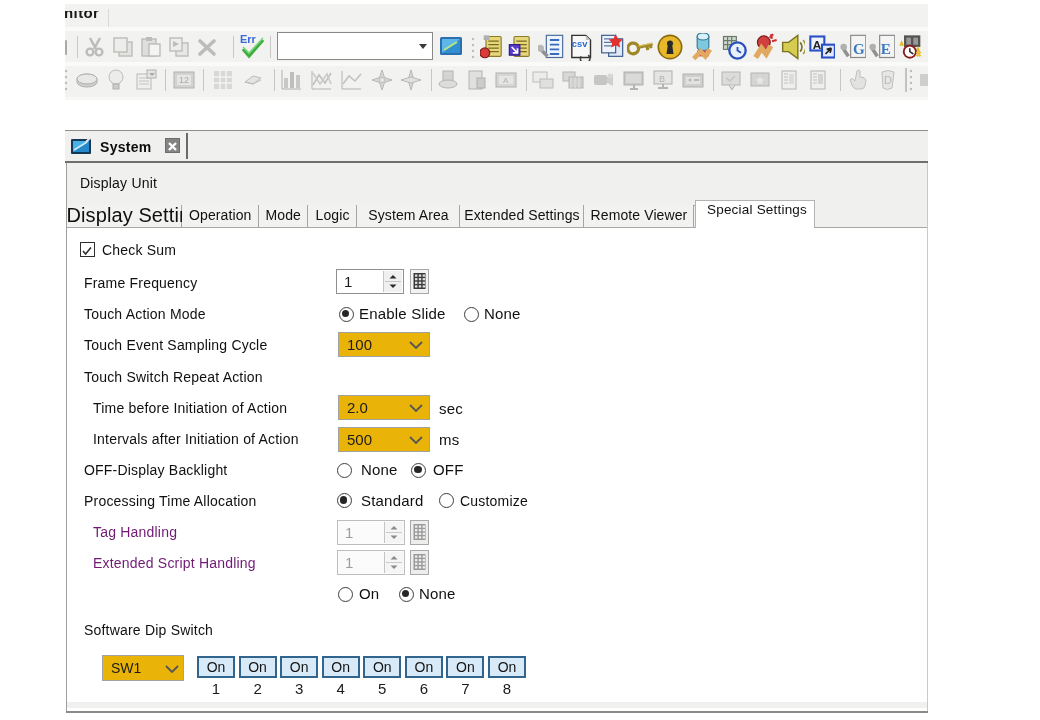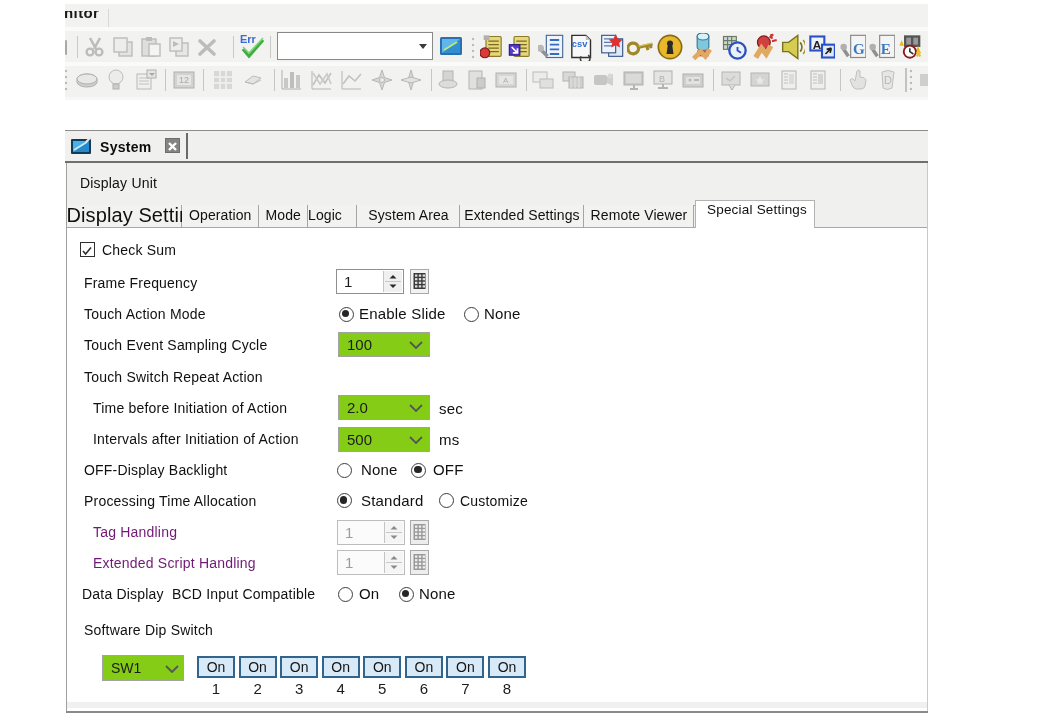--- a/index.html
+++ b/index.html
@@ -1,21 +1,21 @@
 <!DOCTYPE html>
 <html><head>
 <meta charset="utf-8">
 <style>
 html,body{margin:0;padding:0;background:#ffffff;}
 body{width:1040px;height:720px;position:relative;overflow:hidden;
      font-family:"Liberation Sans",sans-serif;color:#111;}
 .abs{position:absolute;}
 .lbl{position:absolute;font-size:14px;letter-spacing:.2px;line-height:20px;height:20px;white-space:nowrap;color:#101010;}
 .dis{color:#701a75;}
-.dd{position:absolute;background:#84cc16;border:1px solid #a2a2a0;box-sizing:border-box;}
+.dd{position:absolute;background:#eab308;border:1px solid #a2a2a0;box-sizing:border-box;}
 .dd .t{position:absolute;left:8px;top:3px;font-size:15px;color:#1c1c1c;}
 .chev{position:absolute;width:14px;height:8px;}
 .radio{position:absolute;width:15px;height:15px;border:1.6px solid #3d3d3d;border-radius:50%;background:#fff;box-sizing:border-box;}
 .radio.sel::after{content:"";position:absolute;left:2.1px;top:2.1px;width:7.5px;height:7.5px;border-radius:50%;background:#262626;}
 .vsep{position:absolute;width:1px;background:#c6c6c4;}
 </style>
 </head>
 <body>
 <div id="wrap" style="position:absolute;left:0;top:0;width:1040px;height:720px;opacity:0.999;">
 
@@ -372,21 +372,21 @@
 
 <div id="ptabs">
       <div class="abs" style="left:66.5px;top:205px;width:628px;height:1px;background:#aaaaa8;"></div>
       <div class="abs" style="left:66.5px;top:205px;width:115.5px;height:22px;background:#f2f2f0;border-right:1px solid #a5a5a3;box-sizing:border-box;"></div>
       <div class="abs lbl" style="left:66.5px;top:205px;width:125px;text-align:right;font-size:20px;letter-spacing:.1px;">Display Settings</div>
       <div class="abs" style="left:182px;top:205px;width:76.5px;height:22px;background:#f2f2f0;border-right:1px solid #a5a5a3;box-sizing:border-box;"></div>
       <div class="abs lbl" style="left:182px;top:205px;width:76.5px;text-align:center;font-size:14px;letter-spacing:.1px;">Operation</div>
       <div class="abs" style="left:258.5px;top:205px;width:49.5px;height:22px;background:#f2f2f0;border-right:1px solid #a5a5a3;box-sizing:border-box;"></div>
       <div class="abs lbl" style="left:258.5px;top:205px;width:49.5px;text-align:center;font-size:14px;letter-spacing:.1px;">Mode</div>
       <div class="abs" style="left:308px;top:205px;width:49px;height:22px;background:#f2f2f0;border-right:1px solid #a5a5a3;box-sizing:border-box;"></div>
-      <div class="abs lbl" style="left:308px;top:205px;width:49px;text-align:left;font-size:14px;letter-spacing:.1px;">Logic</div>
+      <div class="abs lbl" style="left:308px;top:205px;width:49px;text-align:center;font-size:14px;letter-spacing:.1px;">Logic</div>
       <div class="abs" style="left:357px;top:205px;width:103px;height:22px;background:#f2f2f0;border-right:1px solid #a5a5a3;box-sizing:border-box;"></div>
       <div class="abs lbl" style="left:357px;top:205px;width:103px;text-align:center;font-size:14px;letter-spacing:.1px;">System Area</div>
       <div class="abs" style="left:460px;top:205px;width:124px;height:22px;background:#f2f2f0;border-right:1px solid #a5a5a3;box-sizing:border-box;"></div>
       <div class="abs lbl" style="left:460px;top:205px;width:124px;text-align:center;font-size:14px;letter-spacing:.1px;">Extended Settings</div>
       <div class="abs" style="left:584px;top:205px;width:110px;height:22px;background:#f2f2f0;border-right:1px solid #a5a5a3;box-sizing:border-box;"></div>
       <div class="abs lbl" style="left:584px;top:205px;width:110px;text-align:center;font-size:14px;letter-spacing:.1px;">Remote Viewer</div>
     </div>
 <div class="abs" style="left:67px;top:227px;width:628px;height:1px;background:#a8a8a6;"></div>
 <div class="abs" style="left:815px;top:227px;width:112px;height:1px;background:#a8a8a6;"></div>
 
@@ -403,21 +403,20 @@
 <div class="lbl" style="left:84px;top:273px;">Frame Frequency</div>
 <div class="lbl" style="left:84px;top:304px;">Touch Action Mode</div>
 <div class="lbl" style="left:84px;top:367px;">Touch Switch Repeat Action</div>
 <div class="lbl" style="left:84px;top:335px;">Touch Event Sampling Cycle</div>
 <div class="lbl" style="left:93px;top:398px;">Time before Initiation of Action</div>
 <div class="lbl" style="left:93px;top:429px;">Intervals after Initiation of Action</div>
 <div class="lbl" style="left:84px;top:460px;">OFF-Display Backlight</div>
 <div class="lbl" style="left:84px;top:491px;">Processing Time Allocation</div>
 <div class="lbl dis" style="left:93px;top:522px;">Tag Handling</div>
 <div class="lbl dis" style="left:93px;top:553px;">Extended Script Handling</div>
-<div class="lbl" style="left:82px;top:584px;">Data Display&nbsp; BCD Input Compatible</div>
 <div class="lbl" style="left:84px;top:620px;">Software Dip Switch</div>
 
 <div id="spin1">
       <div class="abs" style="left:336px;top:269px;width:68px;height:25px;background:#ffffff;border:1px solid #8f8f8f;box-sizing:border-box;">
         <span style="position:absolute;left:7px;top:3px;font-size:15px;color:#1c1c1c;">1</span>
         <div style="position:absolute;right:1px;top:1px;width:18px;height:21px;background:#f0f0f0;border-left:1px solid #c4c4c4;"><svg width="18" height="21" viewBox="0 0 18 21">
             <path d="M5.5 7.5 L9 3.9 L12.5 7.5 Z" fill="#2a2a2a"></path>
             <path d="M5.5 13.5 L12.5 13.5 L9 17.1 Z" fill="#2a2a2a"></path>
             <line x1="1" y1="10.5" x2="17" y2="10.5" stroke="#c9c9c9"></line>
           </svg></div>

